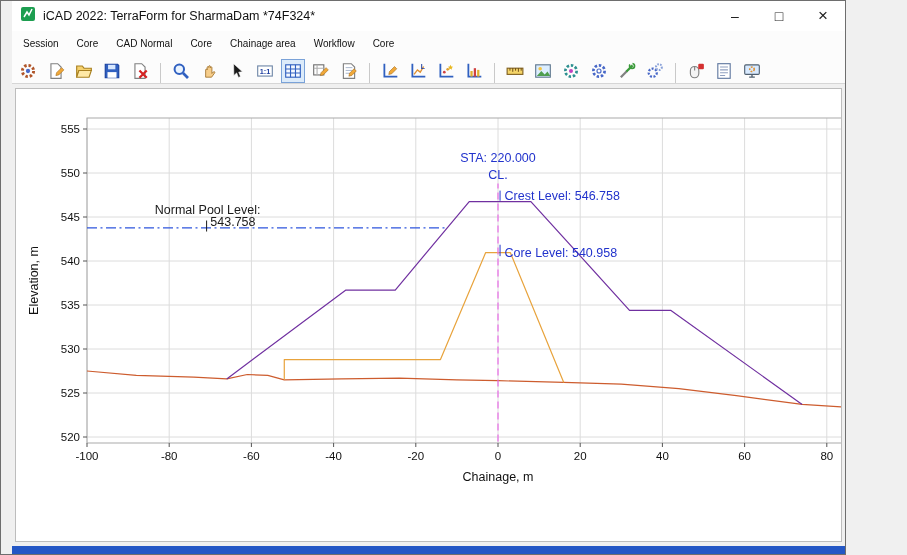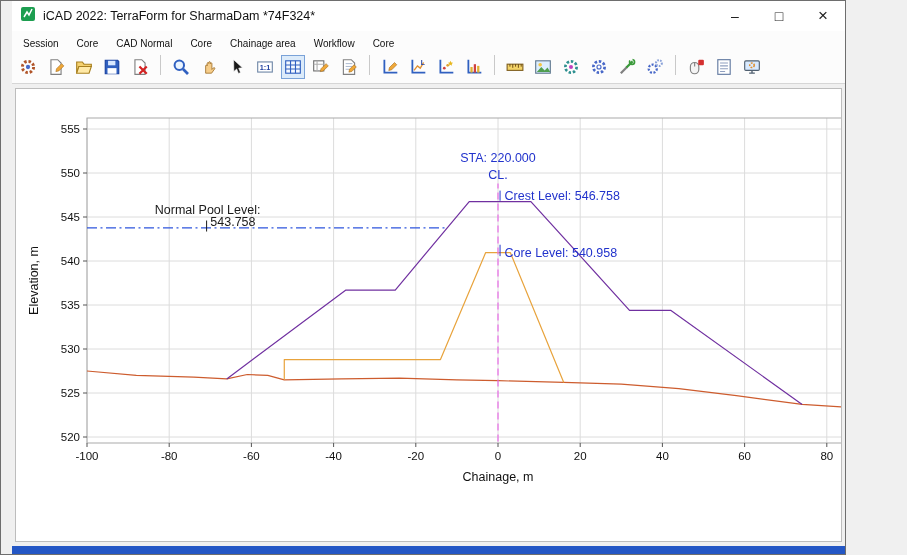--- a/index.html
+++ b/index.html
@@ -10,21 +10,21 @@
     padding-left:8px;gap:7px;flex:0 0 auto;}
   .titlebar .title{font-size:12.5px;color:#111;white-space:nowrap;}
   .win-controls{margin-left:auto;display:flex;height:100%;}
   .win-btn{width:44px;height:100%;border:none;background:transparent;font-size:14px;
     color:#222;cursor:default;font-family:inherit;display:flex;align-items:center;justify-content:center;}
   .win-btn.close{font-size:17px;}
   .menubar{height:24px;background:#fcfcfc;display:flex;align-items:center;
     padding:0 2px;font-size:10px;color:#111;flex:0 0 auto;}
   .menu-item{padding:3px 9px;white-space:nowrap;}
   .toolbar{height:28px;background:#fcfcfc;border-bottom:1px solid #d6d6d6;
-    display:flex;align-items:flex-start;padding:0 4px;gap:4px;flex:0 0 auto;}
+    display:flex;align-items:flex-end;padding:0 4px;gap:4px;flex:0 0 auto;}
   .tb-btn{width:24px;height:24px;display:flex;align-items:center;justify-content:center;
     background:transparent;border:1px solid transparent;padding:0;}
   .tb-btn.active{background:#dcebfa;border-color:#7aa2d8;}
   .tb-sep{width:1px;height:20px;background:#c9c9c9;margin:0 4px;flex:0 0 auto;}
   .graphics{margin:4px 3px;border:1px solid #bdbdbd;background:#fff;flex:1 1 auto;overflow:hidden;}
   #chart{display:block;}
   #chart text{font-family:"Liberation Sans","DejaVu Sans",sans-serif;}
   .taskbar{height:8px;background:#2457c5;flex:0 0 auto;}
 </style>
 </head>

